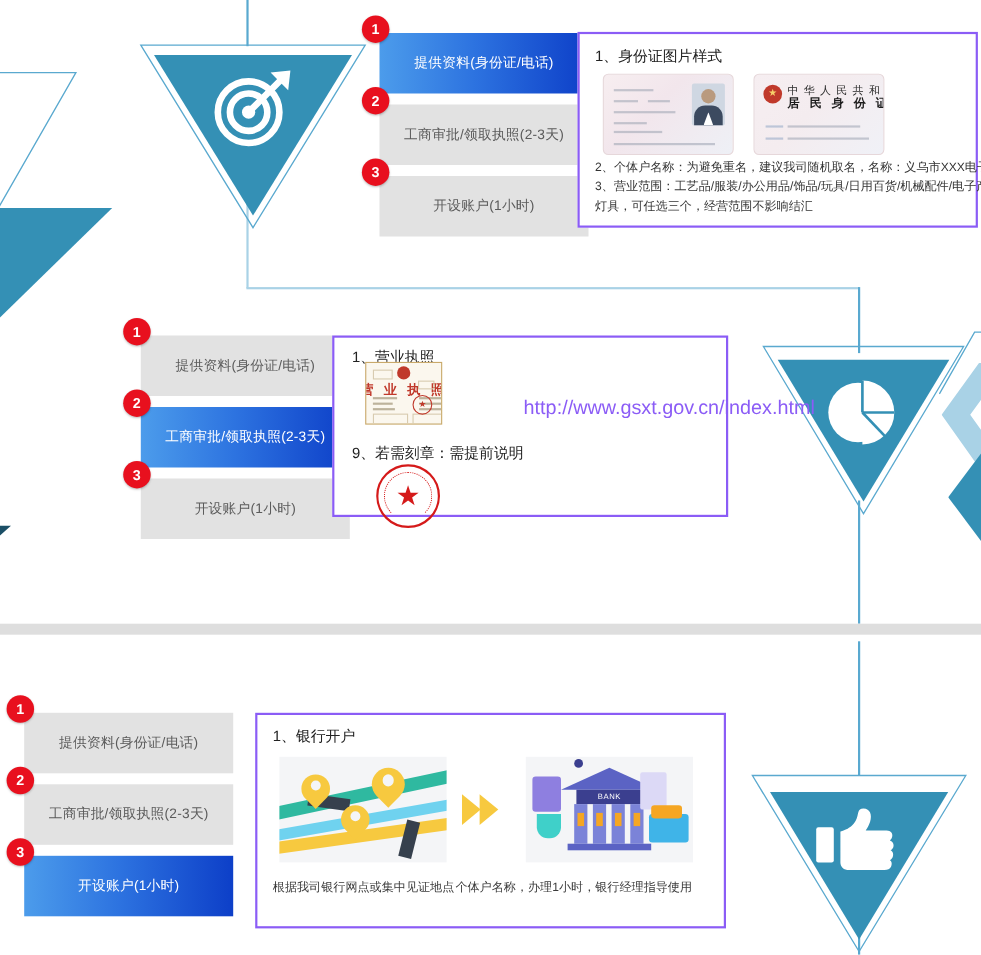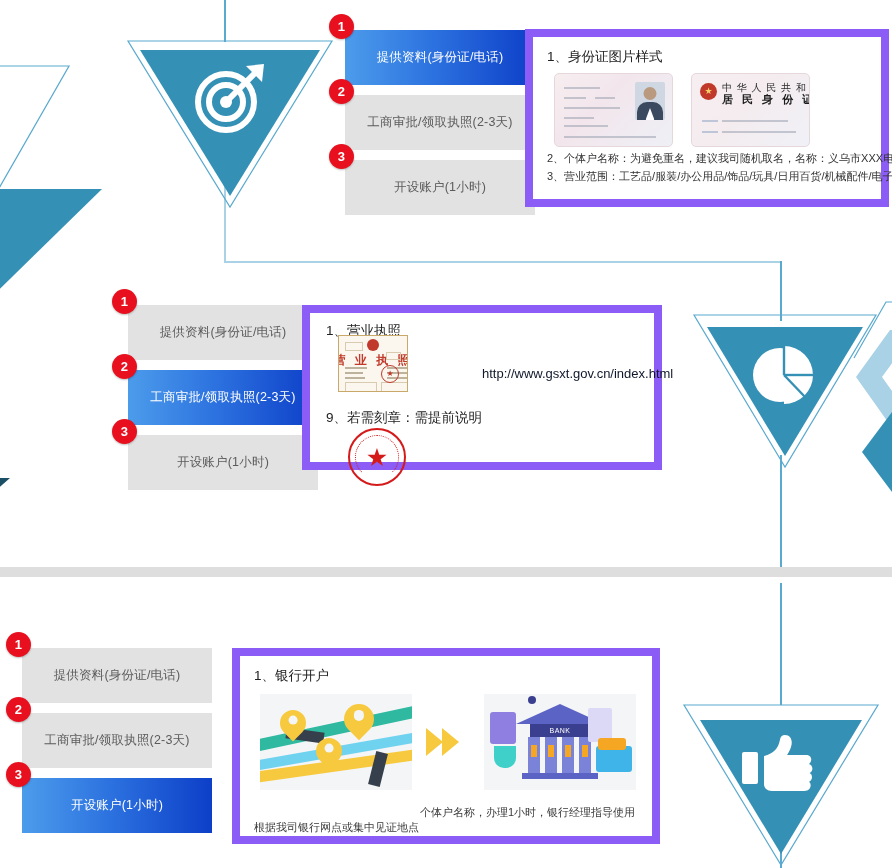--- a/index.html
+++ b/index.html
@@ -61,21 +61,21 @@
     width:25px;height:25px;border-radius:50%;
     background:#e8101e;color:#fff;
     font-size:13px;font-weight:bold;
     display:flex;align-items:center;justify-content:center;
     box-shadow:0 1px 2px rgba(0,0,0,.25);
   }
 
   
   .panel{
     position:absolute;background:#fff;
-    border:8px solid #8b5cf6;
+    border:2px solid #8b5cf6;
     box-sizing:border-box;
     padding-left:30px;
   }
   .panel-title{
     font-size:13.5px;color:#222;
     position:absolute;
   }
   .panel-line{
     position:absolute;font-size:11px;color:#333;line-height:17px;
     white-space:nowrap;
@@ -190,21 +190,21 @@
 
   .arrow-y{position:absolute;}
   .arrow-y i{
     position:absolute;width:0;height:0;
     border-top:14px solid transparent;border-bottom:14px solid transparent;
     border-left:17px solid #f7c93f;display:block;
   }
   .caption{
     position:absolute;font-size:11px;color:#3a3a3a;white-space:nowrap;
   }
-  .url-text{font-size:13px;color:#0f172a;}
+  .url-text{font-size:18px;color:#8b5cf6;}
 </style>
 </head>
 <body>
 
 <div class="canvas">
 
   <div class="tri-big"></div>
 
   <svg class="deco" style="left:-95px;top:60px;" width="170" height="150" viewBox="0 0 170 150">
     <polygon points="6,6 164,6 85,144" fill="none" stroke="#5aa9cf" stroke-width="1.2"></polygon>
@@ -290,20 +290,21 @@
         <div class="cn-title">中 华 人 民 共 和 国</div>
         <div class="cn-big">居 民 身 份 证</div>
         <div class="fieldline" style="left:10px;top:46px;width:16px;background:#8fa6c4;"></div>
         <div class="fieldline" style="left:30px;top:46px;width:66px;"></div>
         <div class="fieldline" style="left:10px;top:57px;width:16px;background:#8fa6c4;"></div>
         <div class="fieldline" style="left:30px;top:57px;width:74px;"></div>
       </div>
 
       <div class="panel-line" style="left:14px;top:113px;">2、个体户名称：为避免重名，建议我司随机取名，名称：义乌市XXX电子商务商行</div>
       <div class="panel-line" style="left:14px;top:131px;">3、营业范围：工艺品/服装/办公用品/饰品/玩具/日用百货/机械配件/电子产品/汽车配件/</div>
+      <div class="panel-line" style="left:14px;top:149px;">灯具，可任选三个，经营范围不影响结汇</div>
     </div>
   </div>
 
   <div class="funnel" style="left:692px;top:312px;width:186px;height:158px;">
     <svg class="outline" width="186" height="158" viewBox="0 0 186 158">
       <polygon points="2,3 184,3 93,155" fill="none" stroke="#5aa9cf" stroke-width="1.2"></polygon>
       <polygon points="15,15 171,15 93,144" fill="#3490b5"></polygon>
     </svg>
     <div class="glyph" style="left:57px;top:28px;width:72px;height:66px;">
       <svg width="72" height="66" viewBox="0 0 72 66">
@@ -458,18 +459,18 @@
         <div style="position:absolute;right:24px;top:14px;width:24px;height:34px;
              background:#dcd9f6;border-radius:2px;"></div>
         <div style="position:absolute;right:4px;top:52px;width:36px;height:26px;
              background:#3fb4e8;border-radius:3px;"></div>
         <div style="position:absolute;right:10px;top:44px;width:28px;height:12px;
              background:#f5a623;border-radius:3px;"></div>
         <div style="position:absolute;left:44px;top:2px;width:8px;height:8px;
              border-radius:50%;background:#3b3f8f;"></div>
       </div>
 
-      <div class="caption" style="left:14px;top:164px;">根据我司银行网点或集中见证地点</div>
+      <div class="caption" style="left:14px;top:149px;">根据我司银行网点或集中见证地点</div>
       <div class="caption" style="left:180px;top:149px;">个体户名称，办理1小时，银行经理指导使用</div>
     </div>
   </div>
 
 </div>
 
 </body></html>

